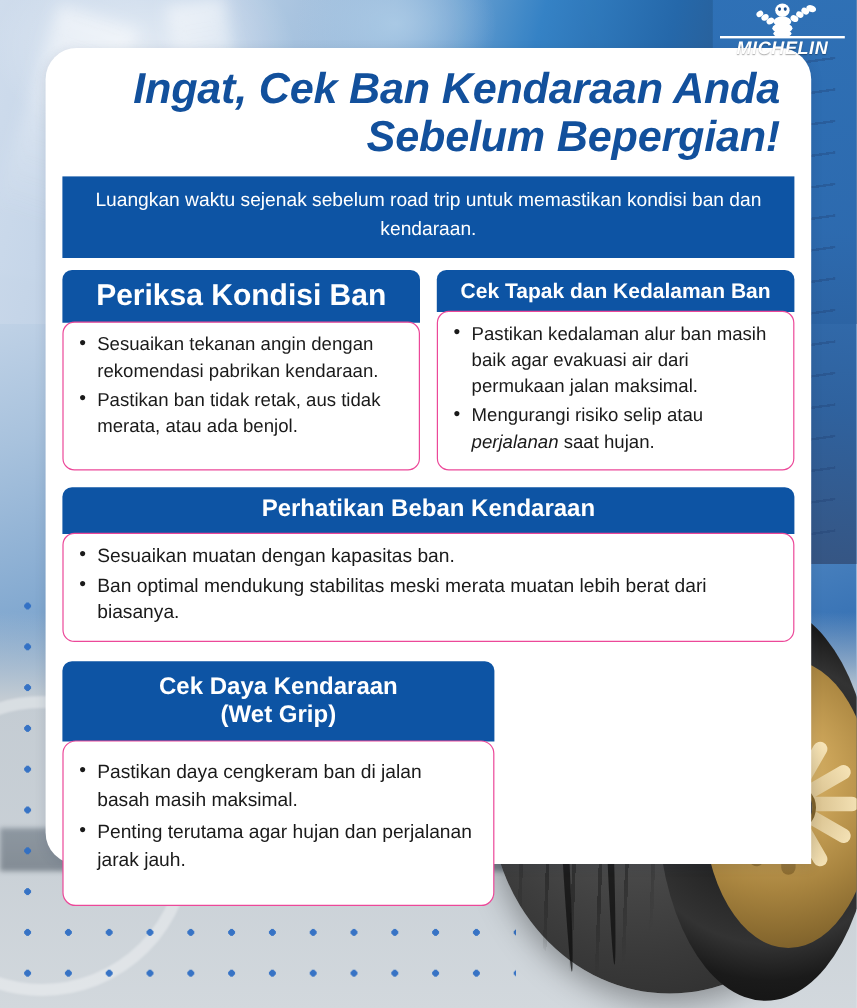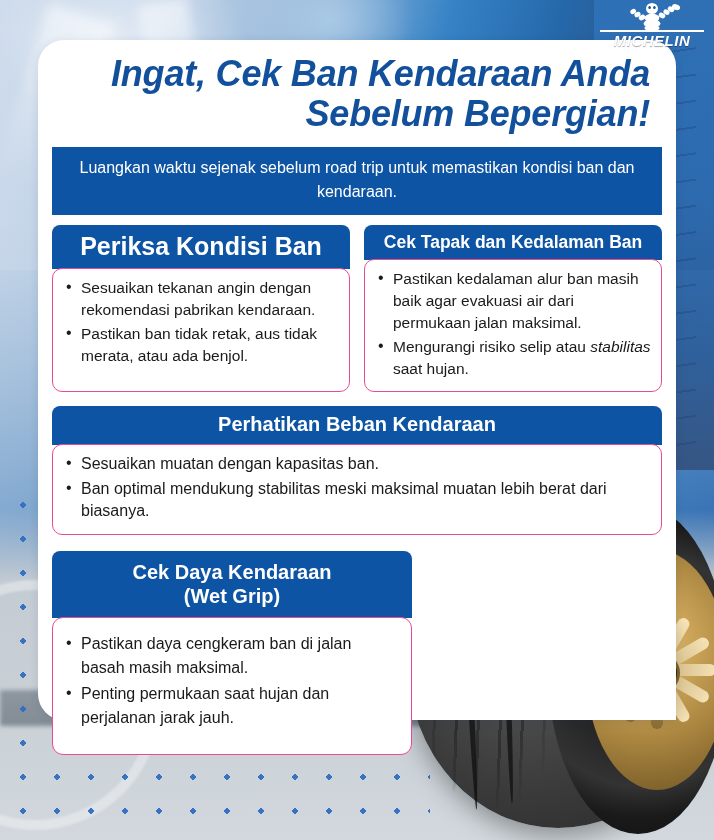--- a/index.html
+++ b/index.html
@@ -383,44 +383,44 @@
             <li>Pastikan ban tidak retak, aus tidak merata, atau ada benjol.</li>
           </ul>
         </div>
       </div>
 
       <div class="card">
         <div class="card-head small">Cek Tapak dan Kedalaman Ban</div>
         <div class="card-body">
           <ul>
             <li>Pastikan kedalaman alur ban masih baik agar evakuasi air dari permukaan jalan maksimal.</li>
-            <li><span>Mengurangi risiko selip atau </span><span class="ital">stabilitas</span><span> saat hujan.</span></li>
+            <li><span>Mengurangi risiko selip atau </span><span class="ital">perjalanan</span><span> saat hujan.</span></li>
           </ul>
         </div>
       </div>
 
     </div>
 
     <div class="card card-full">
       <div class="card-head">Perhatikan Beban Kendaraan</div>
       <div class="card-body">
         <ul>
           <li>Sesuaikan muatan dengan kapasitas ban.</li>
-          <li>Ban optimal mendukung stabilitas meski maksimal muatan lebih berat dari biasanya.</li>
+          <li>Ban optimal mendukung stabilitas meski merata muatan lebih berat dari biasanya.</li>
         </ul>
       </div>
     </div>
 
     <div class="card card-narrow">
       <div class="card-head">
         <div>Cek Daya Kendaraan</div>
         <div>(Wet Grip)</div>
       </div>
       <div class="card-body">
         <ul>
           <li>Pastikan daya cengkeram ban di jalan basah masih maksimal.</li>
-          <li>Penting permukaan saat hujan dan perjalanan jarak jauh.</li>
+          <li>Penting terutama agar hujan dan perjalanan jarak jauh.</li>
         </ul>
       </div>
     </div>
 
   </div>
 </div>
 
 </body></html>

